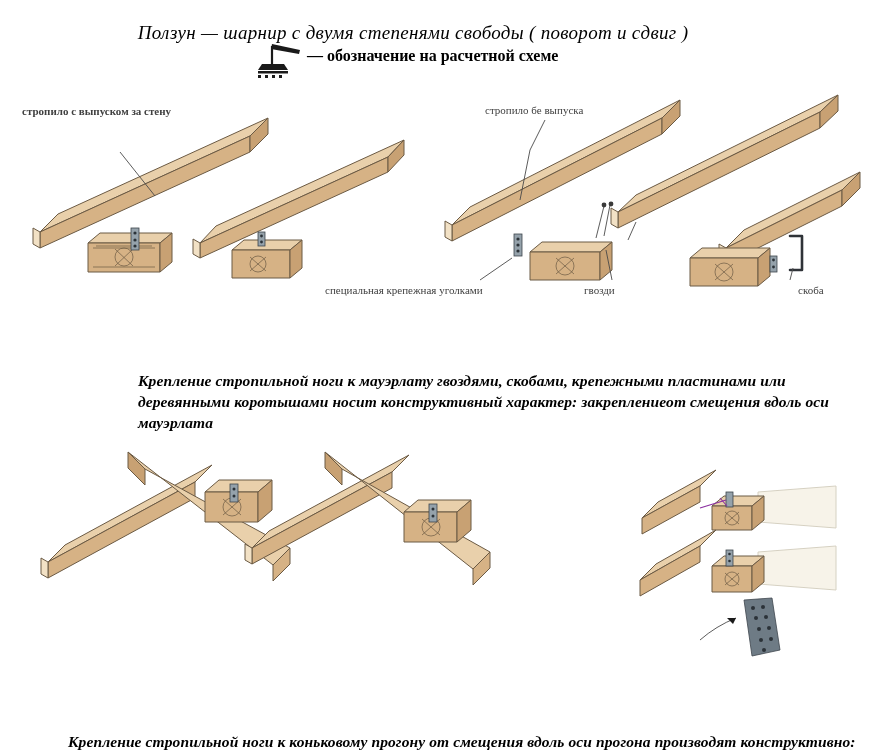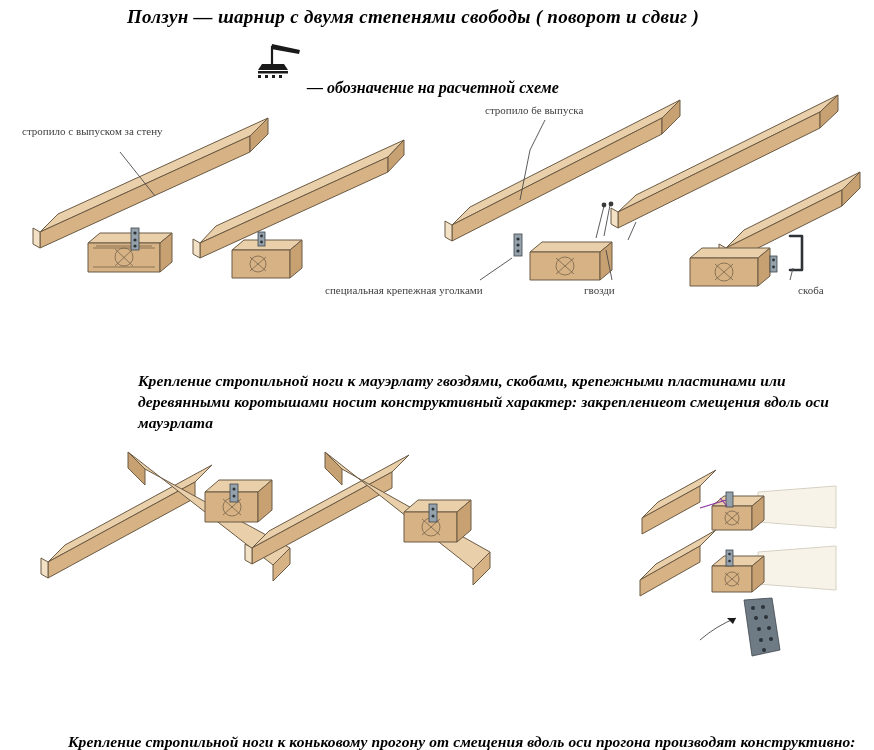--- a/index.html
+++ b/index.html
@@ -14,38 +14,36 @@
     overflow: hidden;
     font-family: "Liberation Serif", serif;
     color: #000;
   }
   .page {
     position: absolute;
     inset: 0;
   }
   .title {
     position: absolute;
-    top: 6px;
+    top: 22px;
     left: 0;
     width: 826px;
     text-align: center;
     font-family: "Liberation Serif", serif;
     font-style: italic;
-    font-weight: bold;
+    font-weight: normal;
     font-size: 19px;
     letter-spacing: 0.3px;
   }
   .legend-text {
     position: absolute;
     top: 47px;
     left: 307px;
-    font-style: italic;
     font-weight: bold;
     font-size: 16px;
-    margin-top: 32px;
   }
   .caption {
     position: absolute;
     font-style: italic;
     font-weight: bold;
     font-size: 15.5px;
     line-height: 21px;
     letter-spacing: 0.1px;
     margin-top: 48px;
   }
@@ -71,21 +69,21 @@
 </style>
 </head>
 <body>
 
 <div class="page">
 
   <div class="title">Ползун — шарнир с двумя степенями свободы ( поворот и сдвиг )</div>
 
   <div class="legend-text">— обозначение на расчетной схеме</div>
 
-  <div class="lbl" style="top:124px; left:22px; width:160px;">стропило с выпуском за стену</div>
+  <div class="lbl" style="top:104px; left:22px; width:160px;font-weight:bold;">стропило с выпуском за стену</div>
   <div class="lbl" style="top:103px; left:485px; width:190px;">стропило бе выпуска</div>
   <div class="lbl" style="top:283px; left:325px; width:220px;">специальная крепежная уголками</div>
   <div class="lbl" style="top:283px; left:584px; width:80px;font-family:Liberation Serif, serif;">гвозди</div>
   <div class="lbl" style="top:283px; left:770px; width:70px;margin-left:28px;">скоба</div>
 
   <div class="caption caption-1">Крепление стропильной ноги к мауэрлату гвоздями, скобами, крепежными пластинами или деревянными коротышами носит конструктивный характер: закреплениеот смещения вдоль оси мауэрлата</div>
   <div class="caption caption-2">Крепление стропильной ноги к коньковому прогону от смещения вдоль оси прогона производят конструктивно: гвоздями, скобами, уголками или пластинами. Стропила не упираются друг в друга, а лежат рядом, врубка сделана со скосом</div>
 
   <svg class="art" viewBox="0 0 874 750" xmlns="http://www.w3.org/2000/svg">
     <defs>

